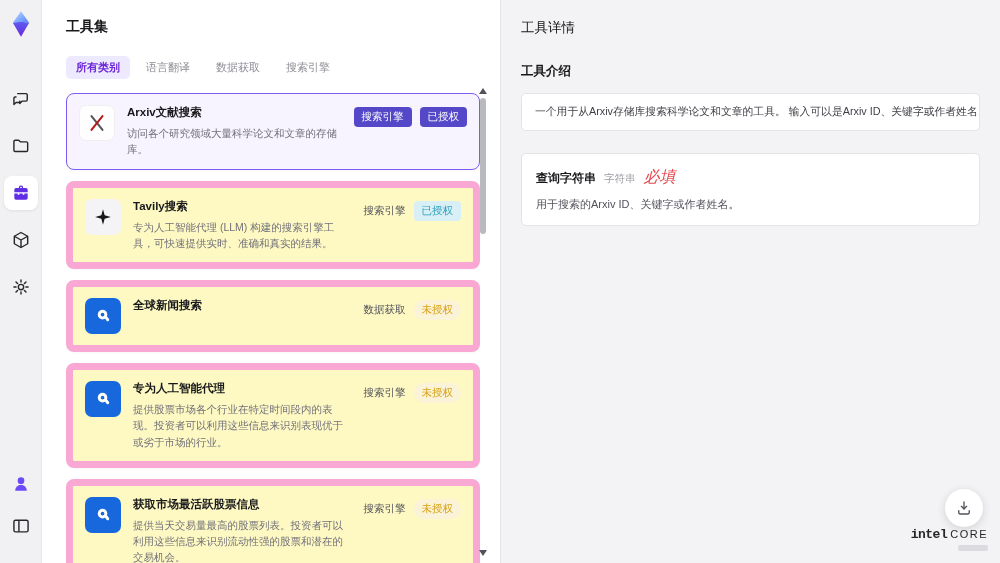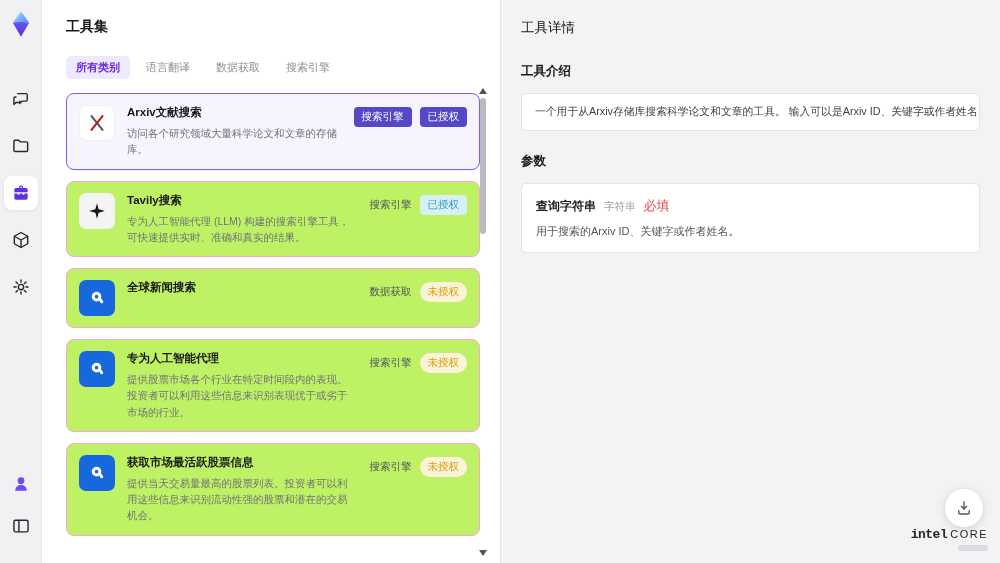--- a/index.html
+++ b/index.html
@@ -31,21 +31,21 @@
     background:#fff; padding:18px 0 0 24px;
   }
   .panel-title { font-size:14px; font-weight:bold; margin-bottom:20px; }
   .tabs { display:flex; align-items:center; gap:6px; margin-bottom:14px; }
   .tab { font-size:11px; color:#8e8e96; padding:4px 10px; border-radius:5px; cursor:pointer; white-space:nowrap; }
   .tab.active { background:#ede9fe; color:#6d28d9; font-weight:bold; }
 
   .cards { width:414px; }
   .card {
     display:flex; gap:12px; align-items:flex-start;
-    background:#bef264; border:1px solid #f9a8d4; border-radius:8px;
+    background:#fef9c3; border:7px solid #f9a8d4; border-radius:8px;
     padding:11px 12px; margin-bottom:11px; cursor:pointer;
     box-shadow:0 1px 2px rgba(0,0,0,.03);
   }
   .card.selected { border:1.5px solid #7c5cf6; background:#f7f3ff; }
   .tool-icon {
     width:36px; height:36px; border-radius:7px; flex-shrink:0;
     display:flex; align-items:center; justify-content:center;
   }
   .tool-icon.bg-light { background:#f4f4f6; }
   .tool-icon.bg-white { background:#fefefe; border:1px solid #f0f0f2; }
@@ -84,21 +84,21 @@
     padding:11px 13px; font-size:10.8px; color:#3f3f46; margin-bottom:22px;
     white-space:nowrap; overflow:hidden;
   }
   .param-box {
     background:#fff; border:1px solid #e4e4e7; border-radius:5px;
     padding:13px 14px;
   }
   .param-head { display:flex; align-items:baseline; gap:8px; margin-bottom:9px; }
   .param-name { font-size:12px; font-weight:bold; color:#18181b; }
   .param-type { font-size:10.5px; color:#9b9ba3; }
-  .param-required { font-size:13px; color:#e5484d; }
+  .param-required { font-size:16px; color:#e5484d;font-style:italic; }
   .param-desc { font-size:11px; color:#52525b; }
 
   
   .fab {
     position:absolute; right:17px; bottom:36px; width:38px; height:38px;
     border-radius:50%; background:#fff; box-shadow:0 2px 10px rgba(0,0,0,.14);
     display:flex; align-items:center; justify-content:center; cursor:pointer;
   }
   .fab svg { width:18px; height:18px; }
   .brand { position:absolute; right:12px; bottom:12px; text-align:right; }
@@ -282,21 +282,20 @@
     <div class="scroll-arrow down"></div>
   </div>
 </div>
 
 <div class="details">
   <div class="details-title">工具详情</div>
 
   <div class="section-heading">工具介绍</div>
   <div class="intro-box">一个用于从Arxiv存储库搜索科学论文和文章的工具。 输入可以是Arxiv ID、关键字或作者姓名。</div>
 
-  <div class="section-heading">参数</div>
   <div class="param-box">
     <div class="param-head">
       <span class="param-name">查询字符串</span>
       <span class="param-type">字符串</span>
       <span class="param-required">必填</span>
     </div>
     <div class="param-desc">用于搜索的Arxiv ID、关键字或作者姓名。</div>
   </div>
 </div>
 

